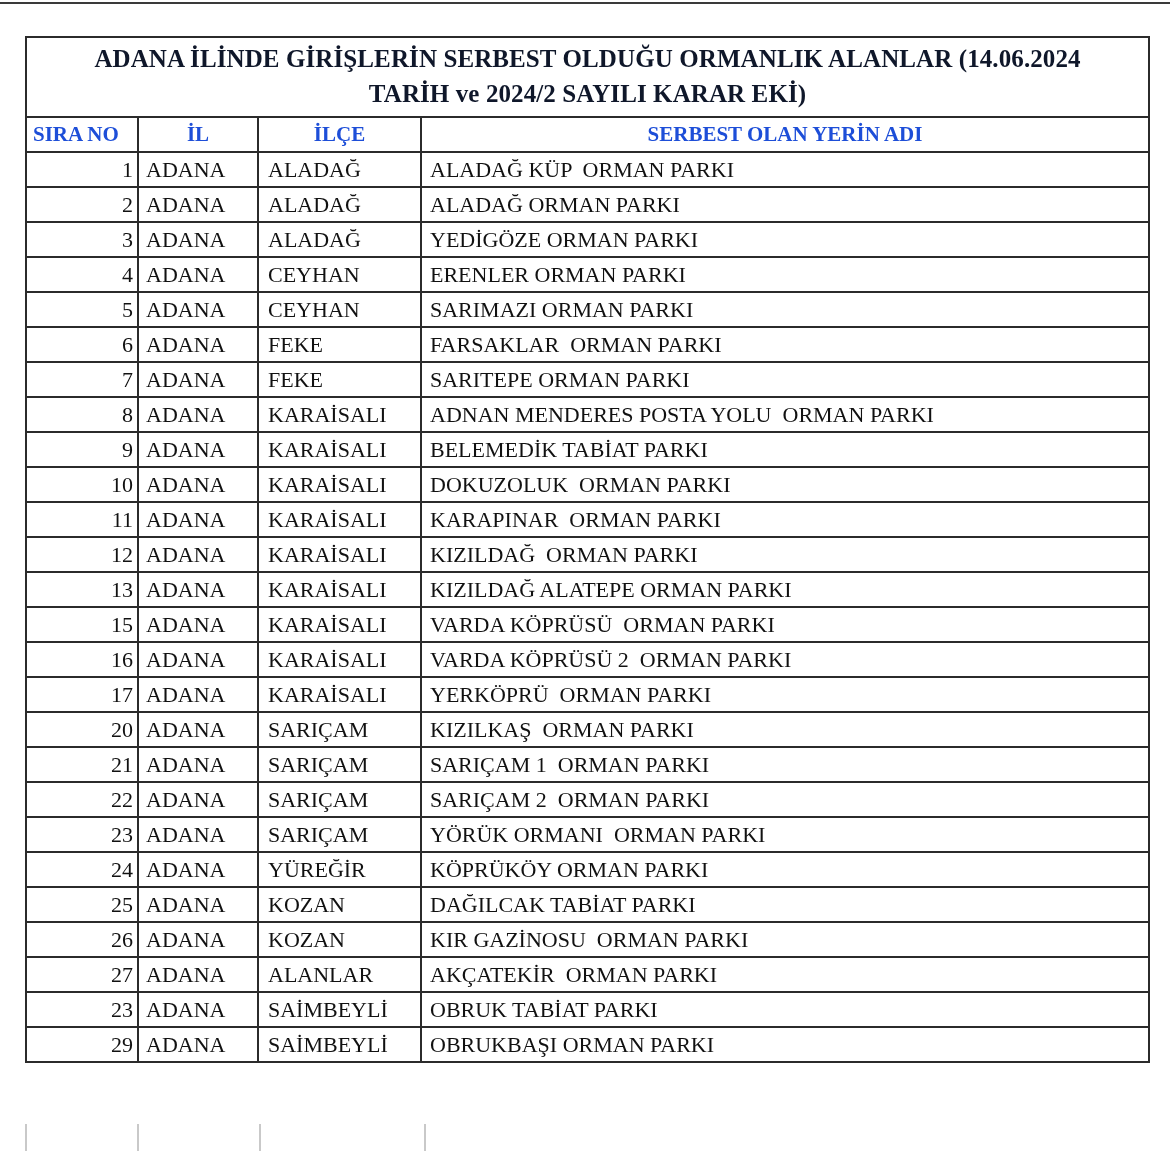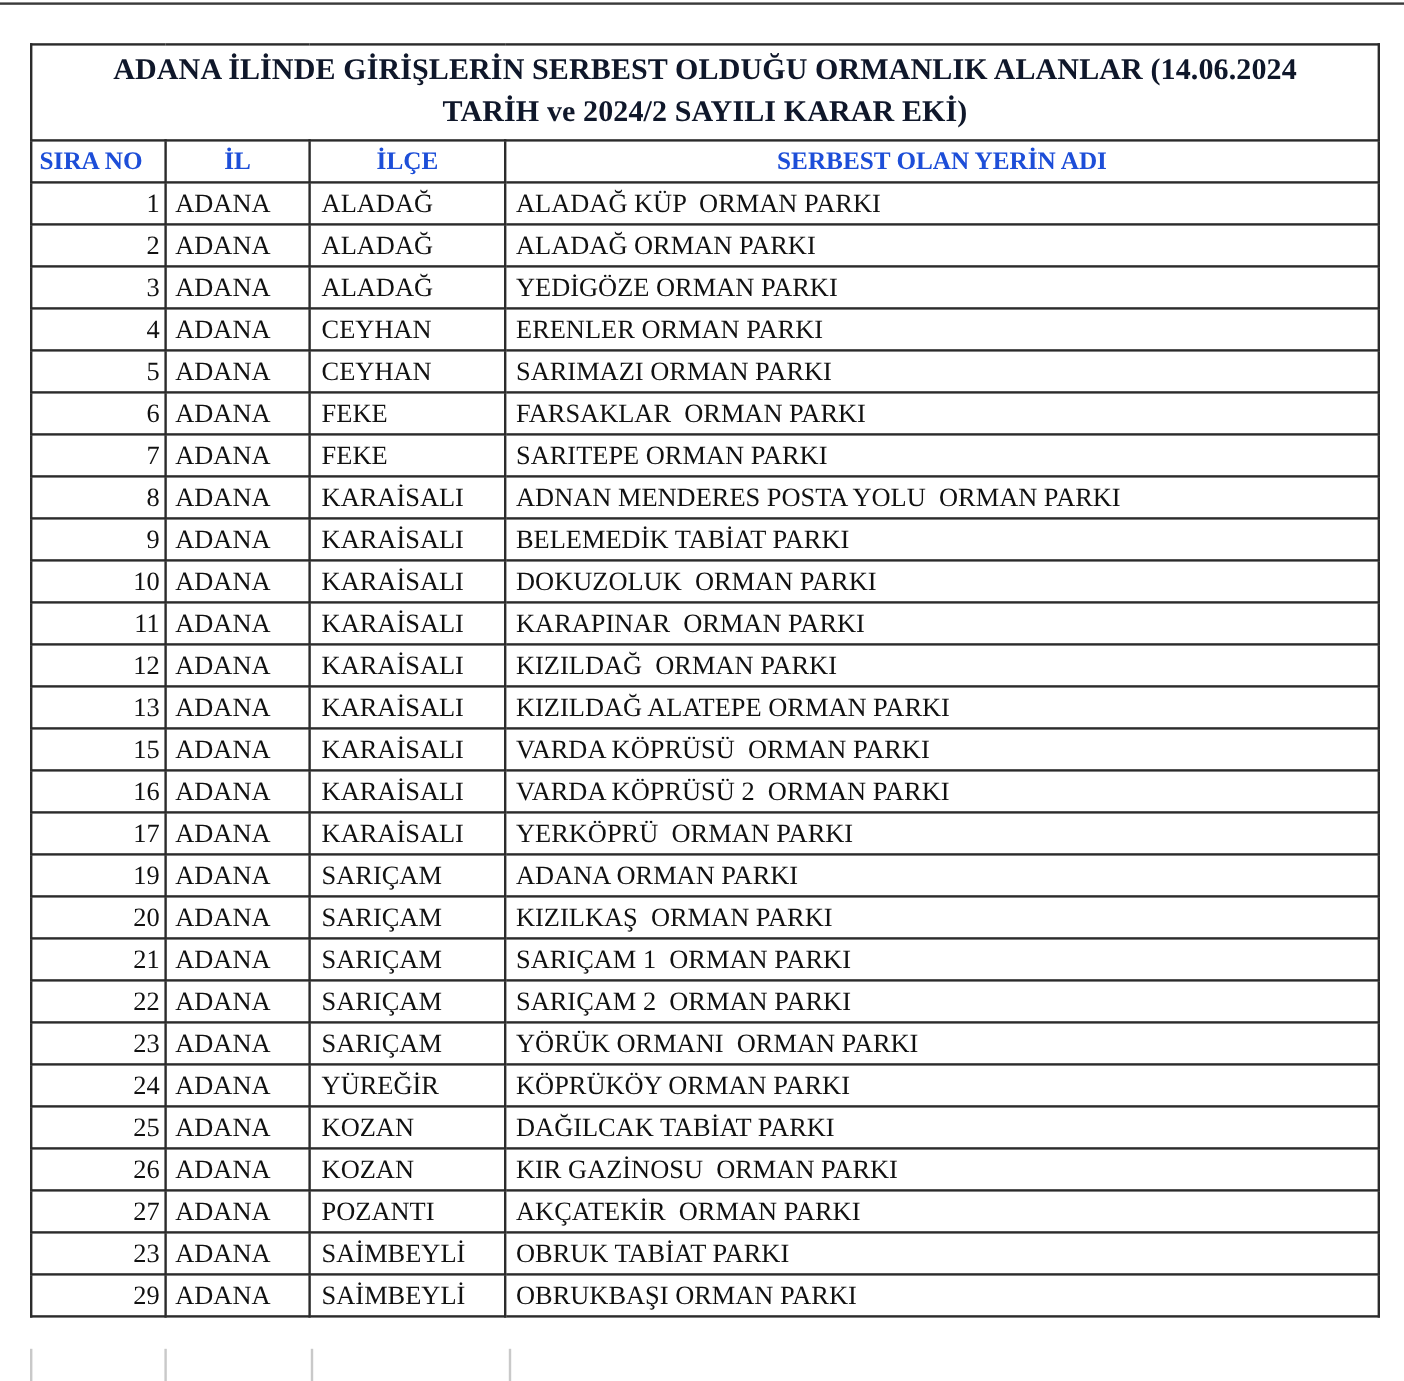--- a/index.html
+++ b/index.html
@@ -218,26 +218,20 @@
           <td class="d-ilce">KARAİSALI</td>
           <td class="d-ad">VARDA KÖPRÜSÜ 2  ORMAN PARKI</td>
         </tr>
         <tr class="row">
           <td class="d-sira">17</td>
           <td class="d-il">ADANA</td>
           <td class="d-ilce">KARAİSALI</td>
           <td class="d-ad">YERKÖPRÜ  ORMAN PARKI</td>
         </tr>
         <tr class="row">
-          <td class="d-sira">19</td>
-          <td class="d-il">ADANA</td>
-          <td class="d-ilce">SARIÇAM</td>
-          <td class="d-ad">ADANA ORMAN PARKI</td>
-        </tr>
-        <tr class="row">
           <td class="d-sira">20</td>
           <td class="d-il">ADANA</td>
           <td class="d-ilce">SARIÇAM</td>
           <td class="d-ad">KIZILKAŞ  ORMAN PARKI</td>
         </tr>
         <tr class="row">
           <td class="d-sira">21</td>
           <td class="d-il">ADANA</td>
           <td class="d-ilce">SARIÇAM</td>
           <td class="d-ad">SARIÇAM 1  ORMAN PARKI</td>
@@ -268,21 +262,21 @@
         </tr>
         <tr class="row">
           <td class="d-sira">26</td>
           <td class="d-il">ADANA</td>
           <td class="d-ilce">KOZAN</td>
           <td class="d-ad">KIR GAZİNOSU  ORMAN PARKI</td>
         </tr>
         <tr class="row">
           <td class="d-sira">27</td>
           <td class="d-il">ADANA</td>
-          <td class="d-ilce">POZANTI</td>
+          <td class="d-ilce">ALANLAR</td>
           <td class="d-ad">AKÇATEKİR  ORMAN PARKI</td>
         </tr>
         <tr class="row">
           <td class="d-sira">23</td>
           <td class="d-il">ADANA</td>
           <td class="d-ilce">SAİMBEYLİ</td>
           <td class="d-ad">OBRUK TABİAT PARKI</td>
         </tr>
         <tr class="row">
           <td class="d-sira">29</td>

